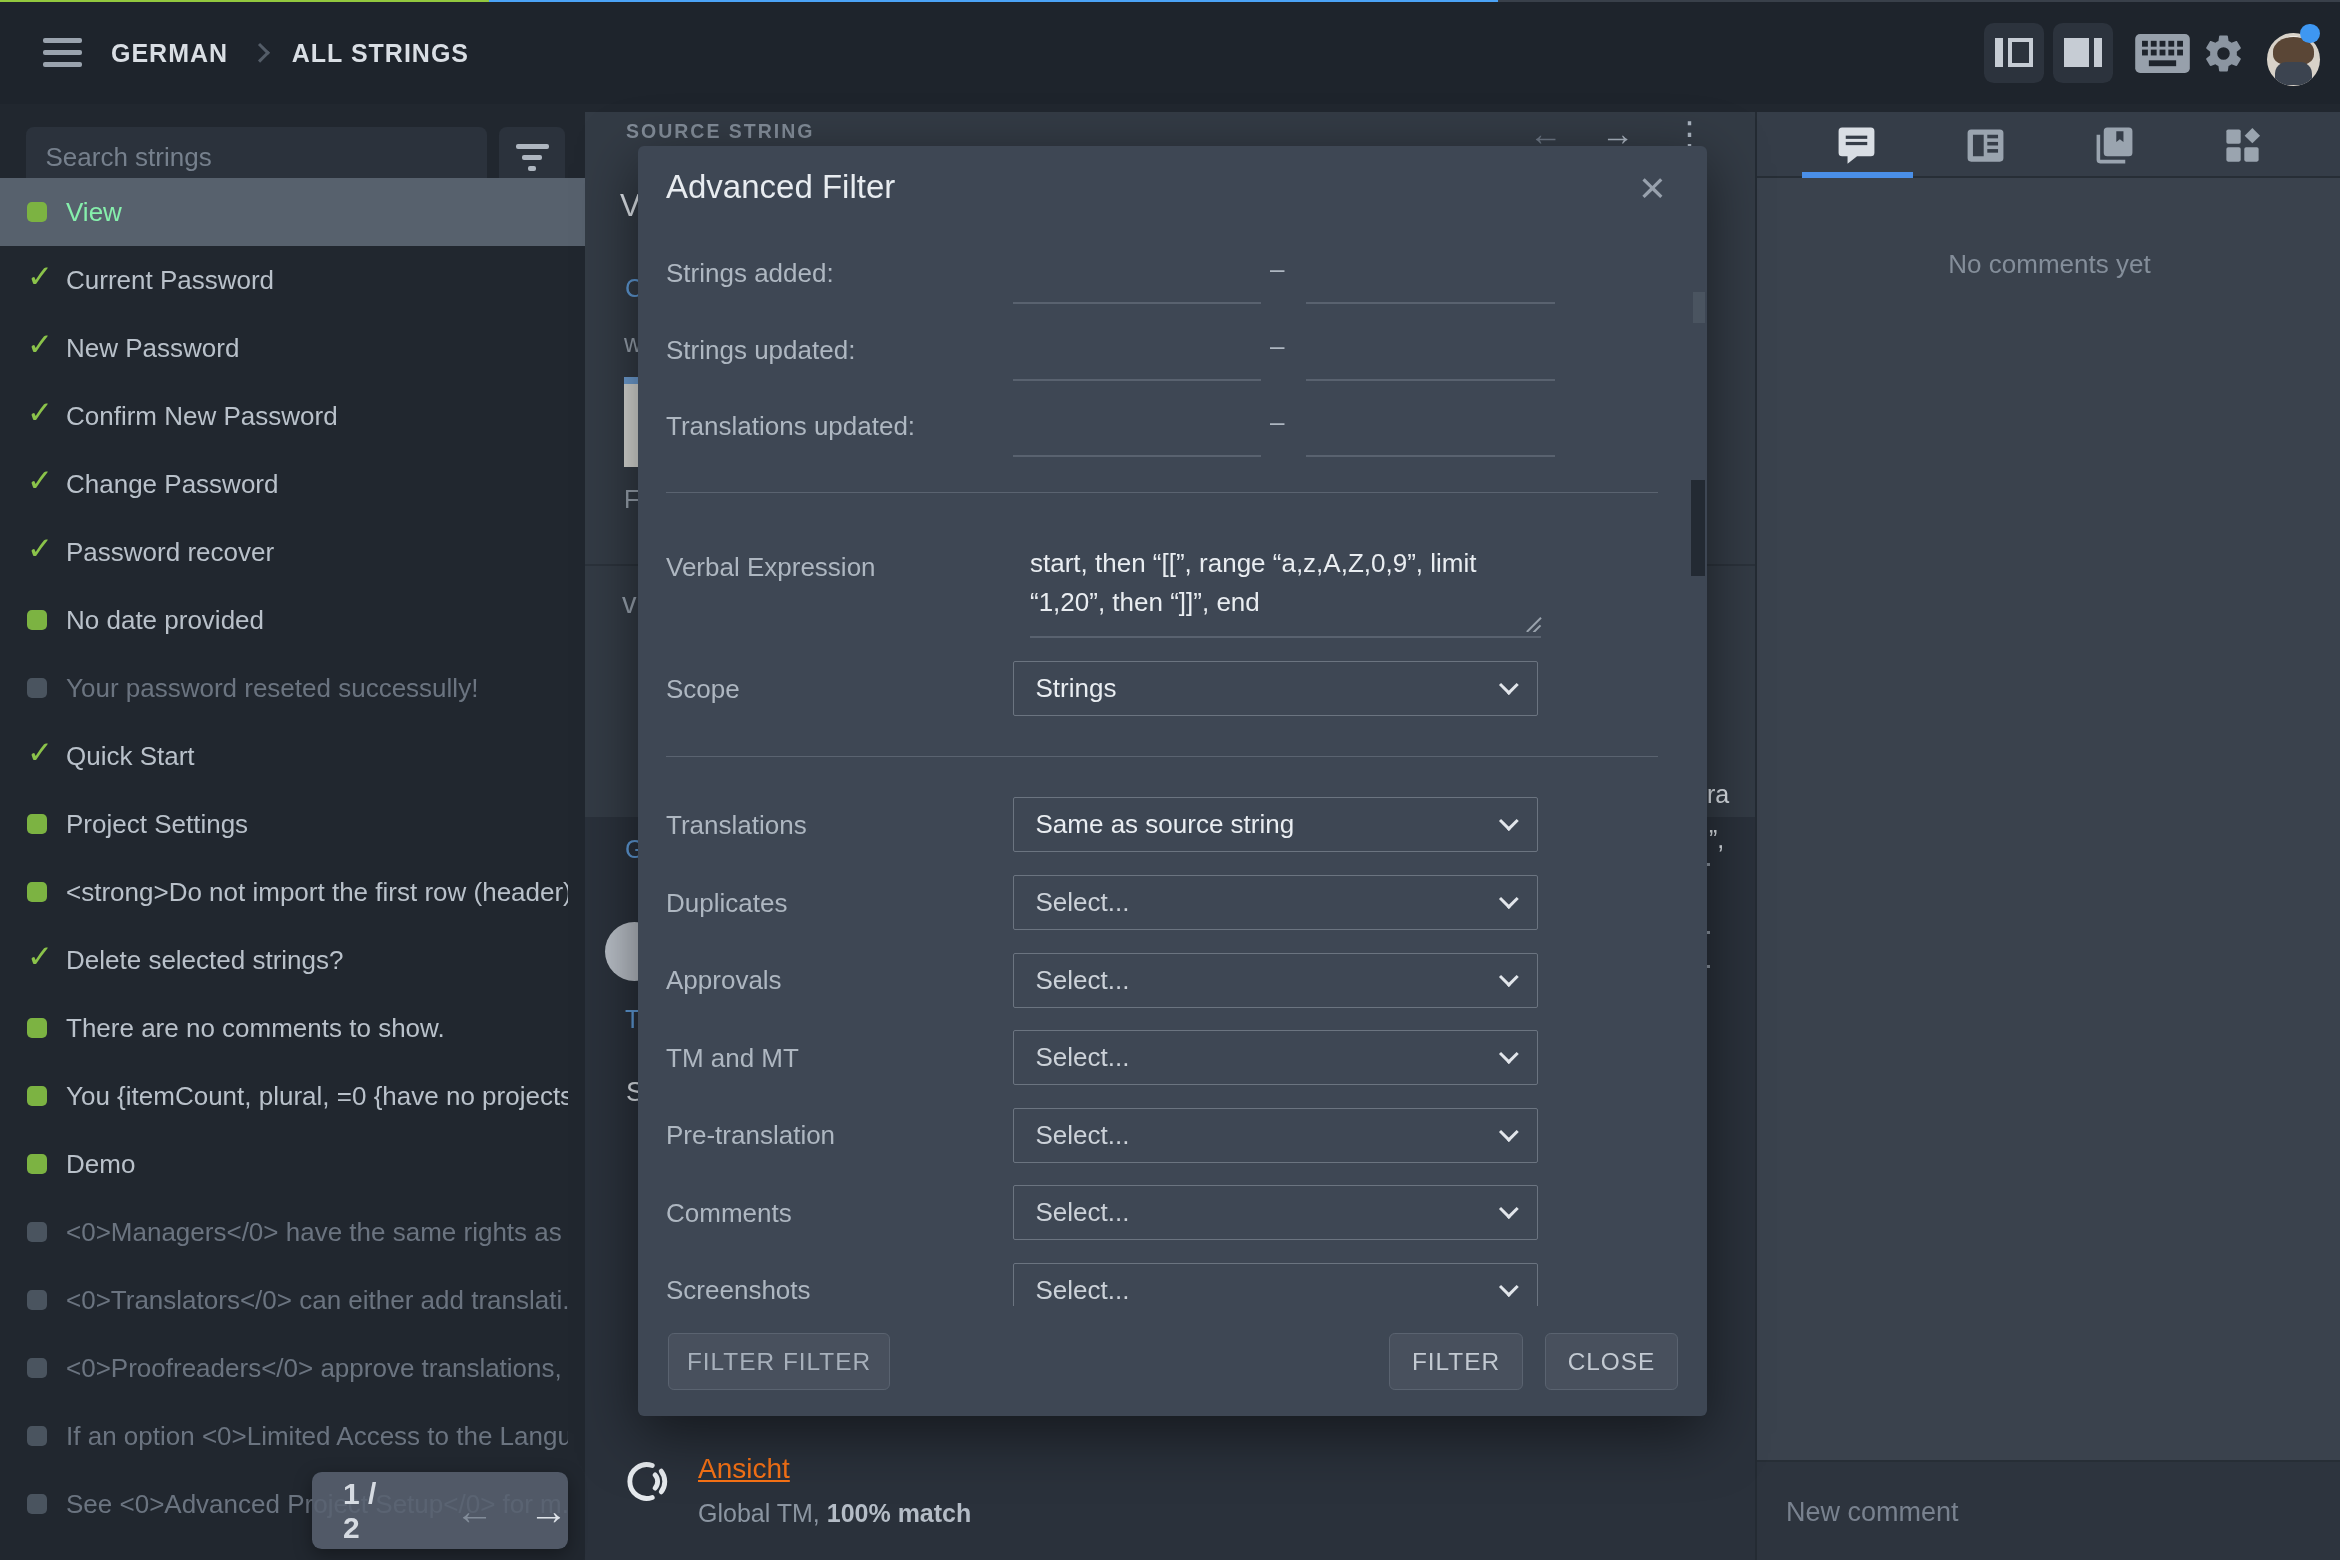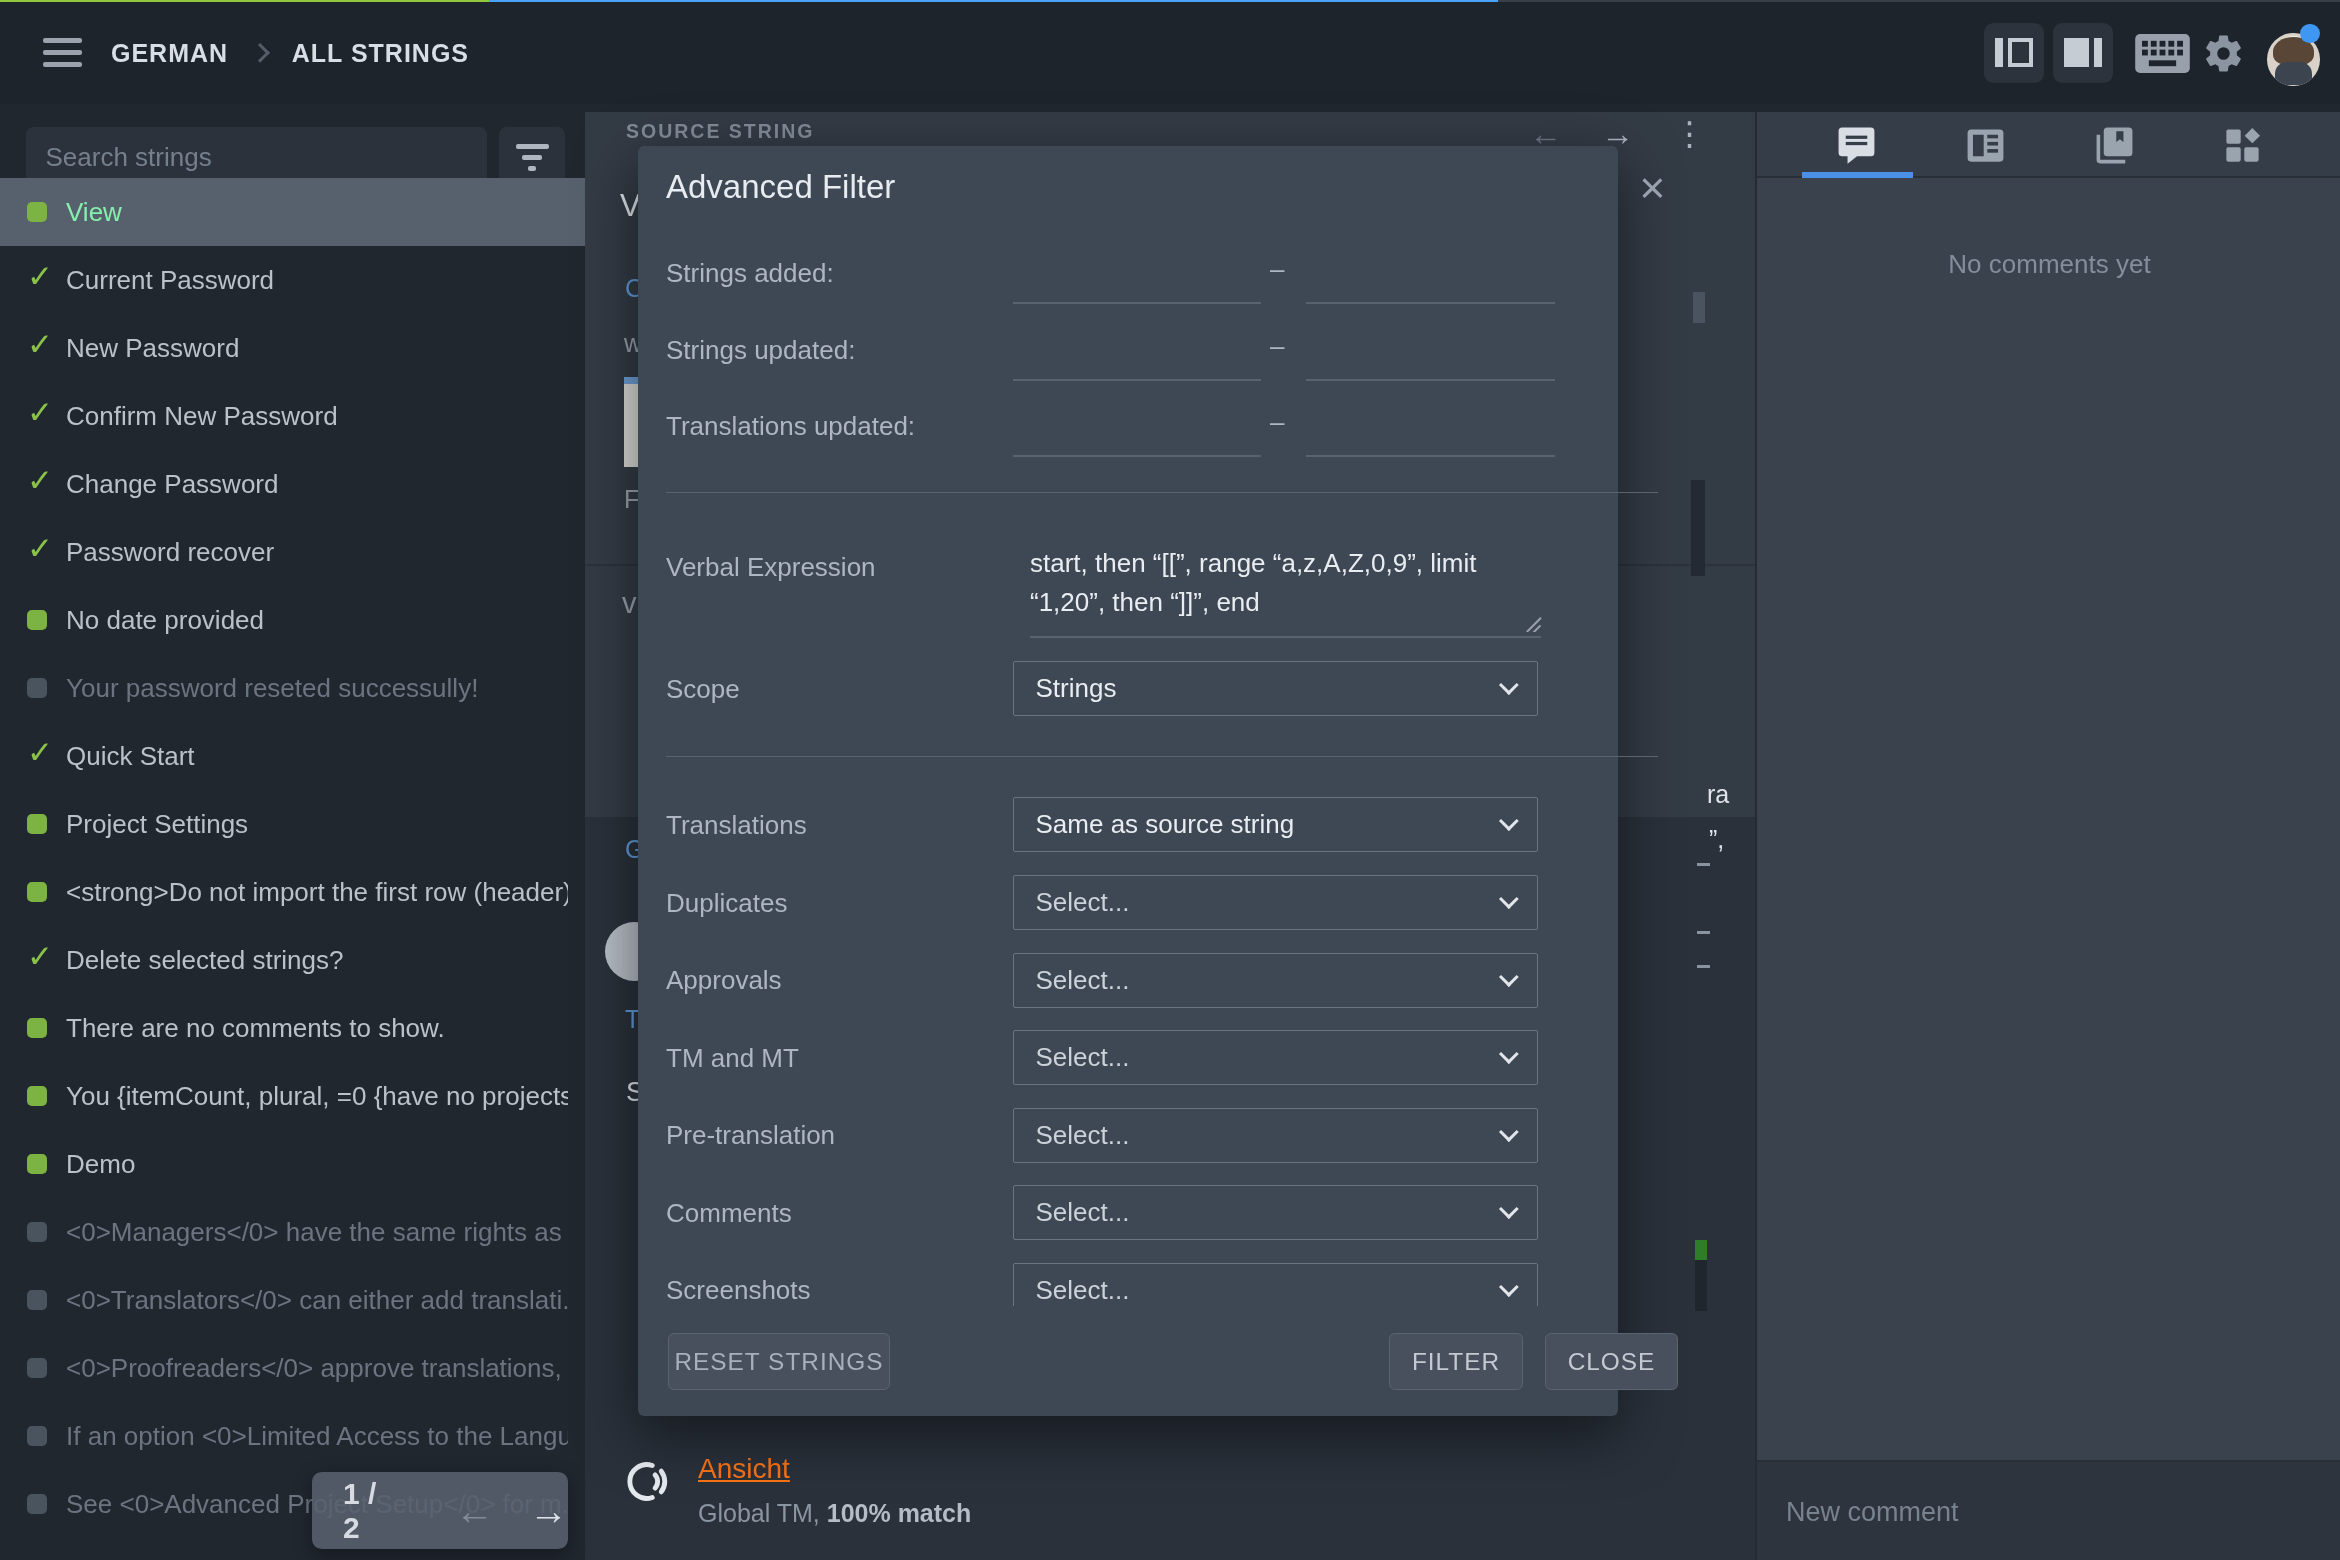--- a/index.html
+++ b/index.html
@@ -76,21 +76,21 @@
   .tabs .tab{position:absolute;top:5.9px;width:55px;height:55px;display:flex;align-items:center;justify-content:center;cursor:pointer;}
   .tab svg{width:43px;height:43px;}
   .tabline{position:absolute;left:45px;top:60px;width:111px;height:5.9px;background:#4a8fe8;z-index:2;}
   .tabdiv{position:absolute;left:0;top:64px;width:585px;height:2px;background:#272e36;}
   .nocom{position:absolute;left:0;top:137px;width:585px;text-align:center;color:#848e9a;font-size:26px;}
   .ncdiv{position:absolute;left:0;top:1348px;width:585px;height:2px;background:#272e36;}
   .ncarea{position:absolute;left:0;top:1350px;width:585px;height:99px;background:#2d343e;}
   .ncarea .ph{position:absolute;left:29px;top:35px;color:#79828f;font-size:27px;}
 
   
-  .modal{position:absolute;left:638px;top:146px;width:980px;height:1270px;background:#3e4754;border-radius:5.9px;box-shadow:0 17.6px 59px rgba(0,0,0,0.5);z-index:20;}
+  .modal{position:absolute;left:638px;top:146px;width:1069px;height:1270px;background:#3e4754;border-radius:5.9px;box-shadow:0 17.6px 59px rgba(0,0,0,0.5);z-index:20;}
   .m-title{position:absolute;left:28px;top:21.5px;color:#e8ecf0;font-size:33px;}
   .m-close{position:absolute;left:989px;top:17.6px;width:51px;height:51px;color:#98a1ad;font-size:45px;line-height:47px;text-align:center;cursor:pointer;}
   .m-label{position:absolute;left:28px;color:#aeb7c1;font-size:26px;}
   .m-underfield{position:absolute;height:41px;border:0;border-bottom:2px solid #59626f;background:transparent;color:#e9edf1;font-size:25px;outline:none;}
   .m-dash{position:absolute;color:#aeb7c1;font-size:26px;}
   .m-divider{position:absolute;left:28px;width:992px;height:1px;background:#5a6370;}
   .m-verbal{position:absolute;left:392px;top:398px;width:511px;color:#e9edf1;font-size:26px;line-height:39px;}
   .m-verbal-line{position:absolute;left:392px;top:490px;width:511px;height:2px;background:#59626f;}
   .rsz{position:absolute;left:886px;top:468px;width:17.6px;height:17.6px;overflow:hidden;}
   .rsz i{position:absolute;display:block;background:#9aa3ad;height:2px;transform:rotate(-45deg);}
@@ -418,21 +418,21 @@
           <span class="cv"></span>
         </div>
         <div class="m-label" style="top: 1129px;">Screenshots</div>
         <div class="m-clip">
           <div class="m-select">
             <span class="val ph">Select...</span>
             <span class="cv"></span>
           </div>
         </div>
       </div>
-    <div class="m-btn ghost" style="left:30px;width:222px;">RESET STRINGS</div>
+    <div class="m-btn ghost" style="left:30px;width:222px;">FILTER FILTER</div>
     <div class="m-btn" style="left:751px;width:134px;">FILTER</div>
     <div class="m-btn" style="left:907px;width:133px;">CLOSE</div>
     <div class="m-scr-l"></div>
     <div class="m-scr-d"></div>
   </div>
 
 </div>
 
 
 </body></html>

